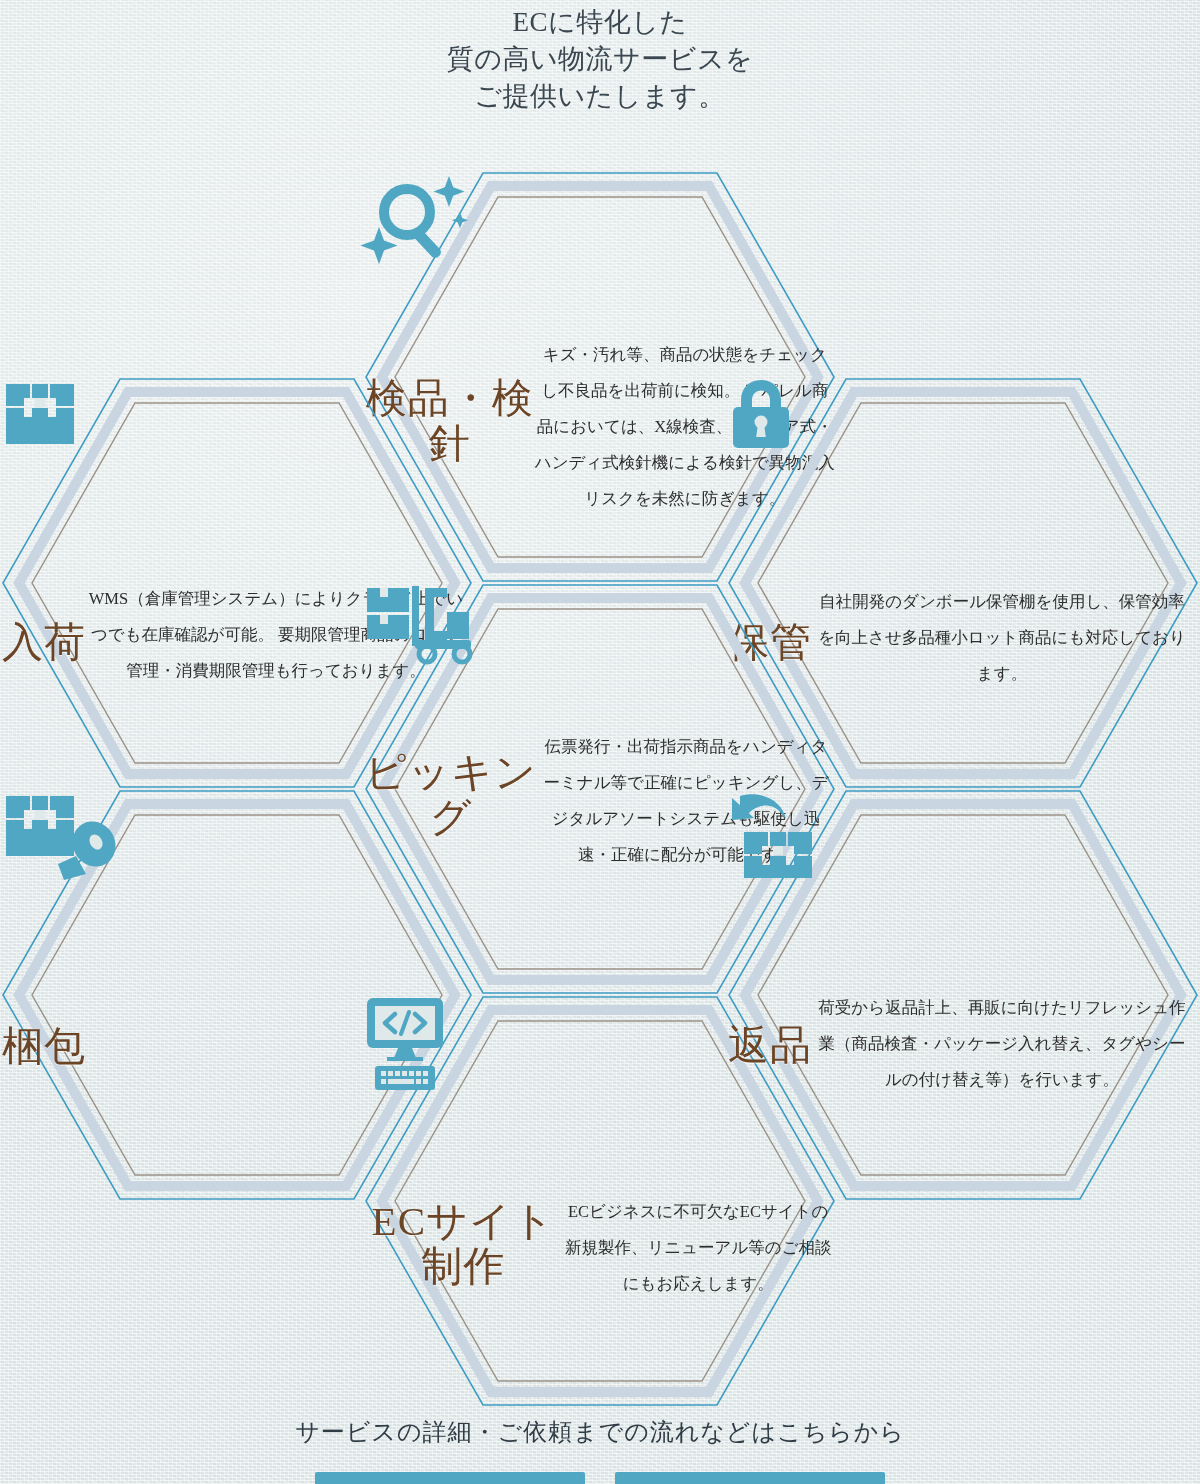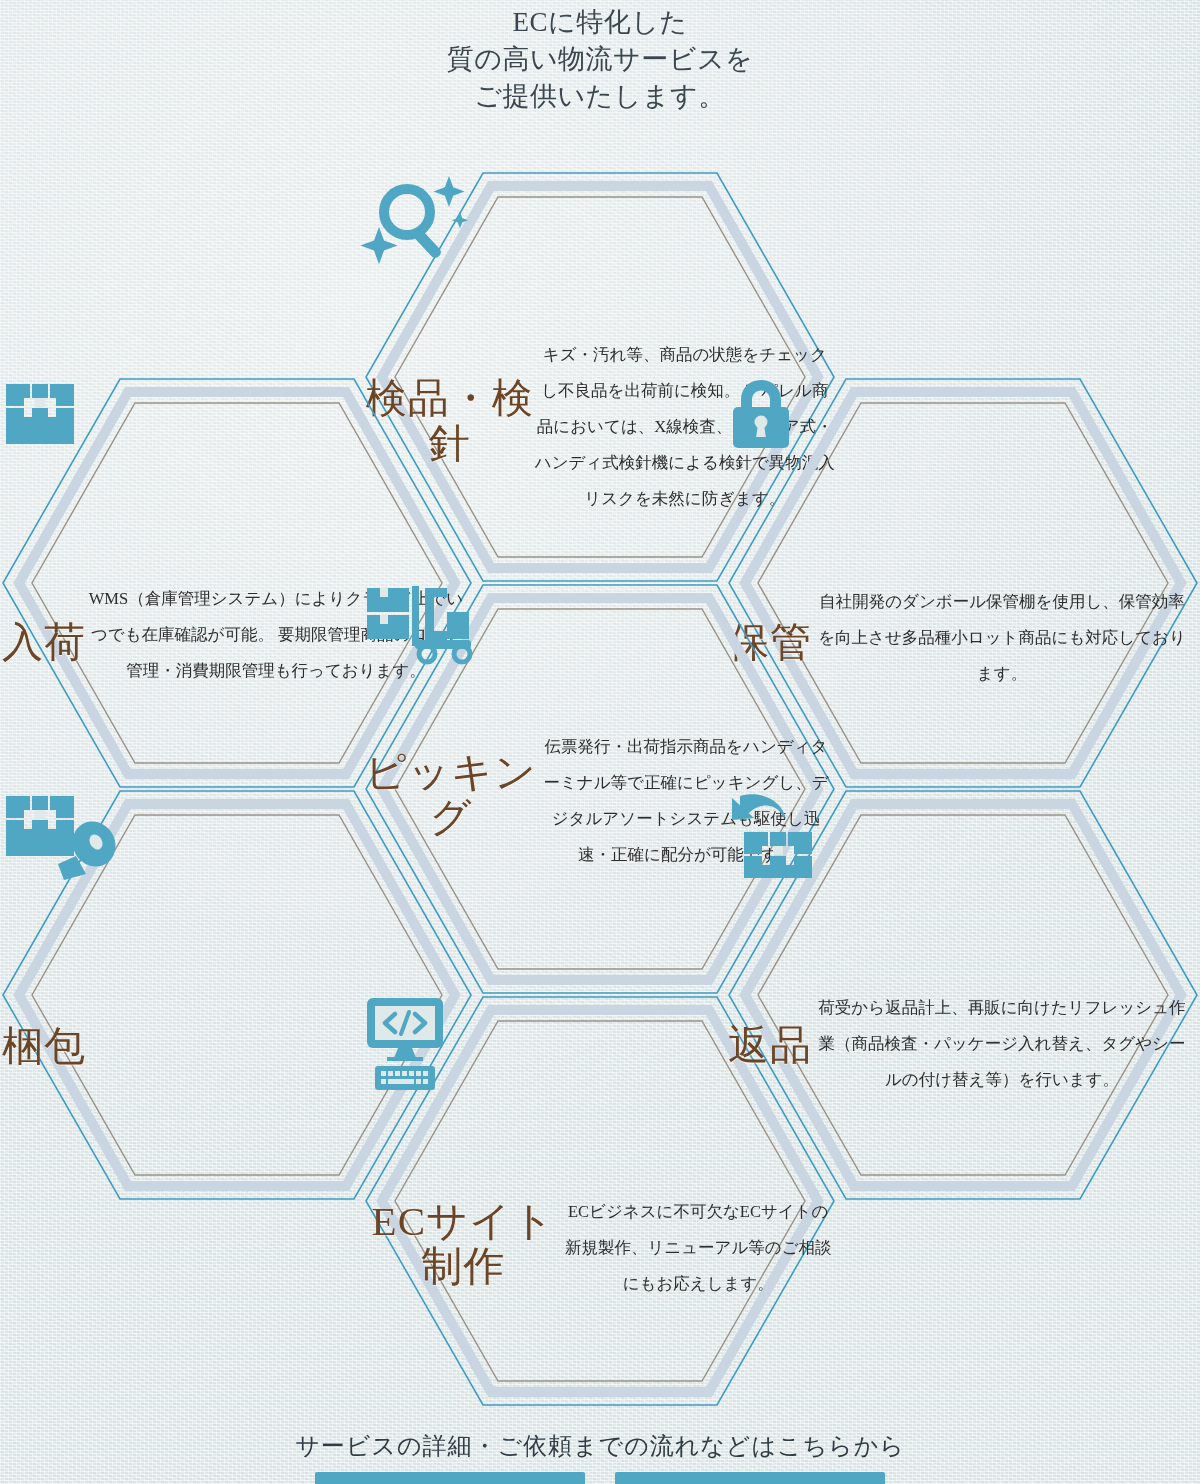--- a/index.html
+++ b/index.html
@@ -55,21 +55,21 @@
   .w-top   .hex-desc{width:372px;}
   .w-side  .hex-desc{width:380px;}
   .w-mid   .hex-desc{width:372px;}
 
   
   #footer{
     position:absolute;left:0;bottom:0;width:1200px;text-align:center;z-index:6;
   }
   #footer .flabel{
     font-size:24px;color:#2f3c45;letter-spacing:1px;display:block;
-    margin-bottom:10px;
+    margin-bottom:24px;
   }
   #footer .btnrow{display:flex;justify-content:center;gap:30px;}
   #footer .fbtn{
     width:270px;height:12px;background:#4fa7c3;border:0;border-radius:2px 2px 0 0;
     display:block;overflow:hidden;color:transparent;font-size:1px;
   }
 </style>
 </head>
 <body>
 

